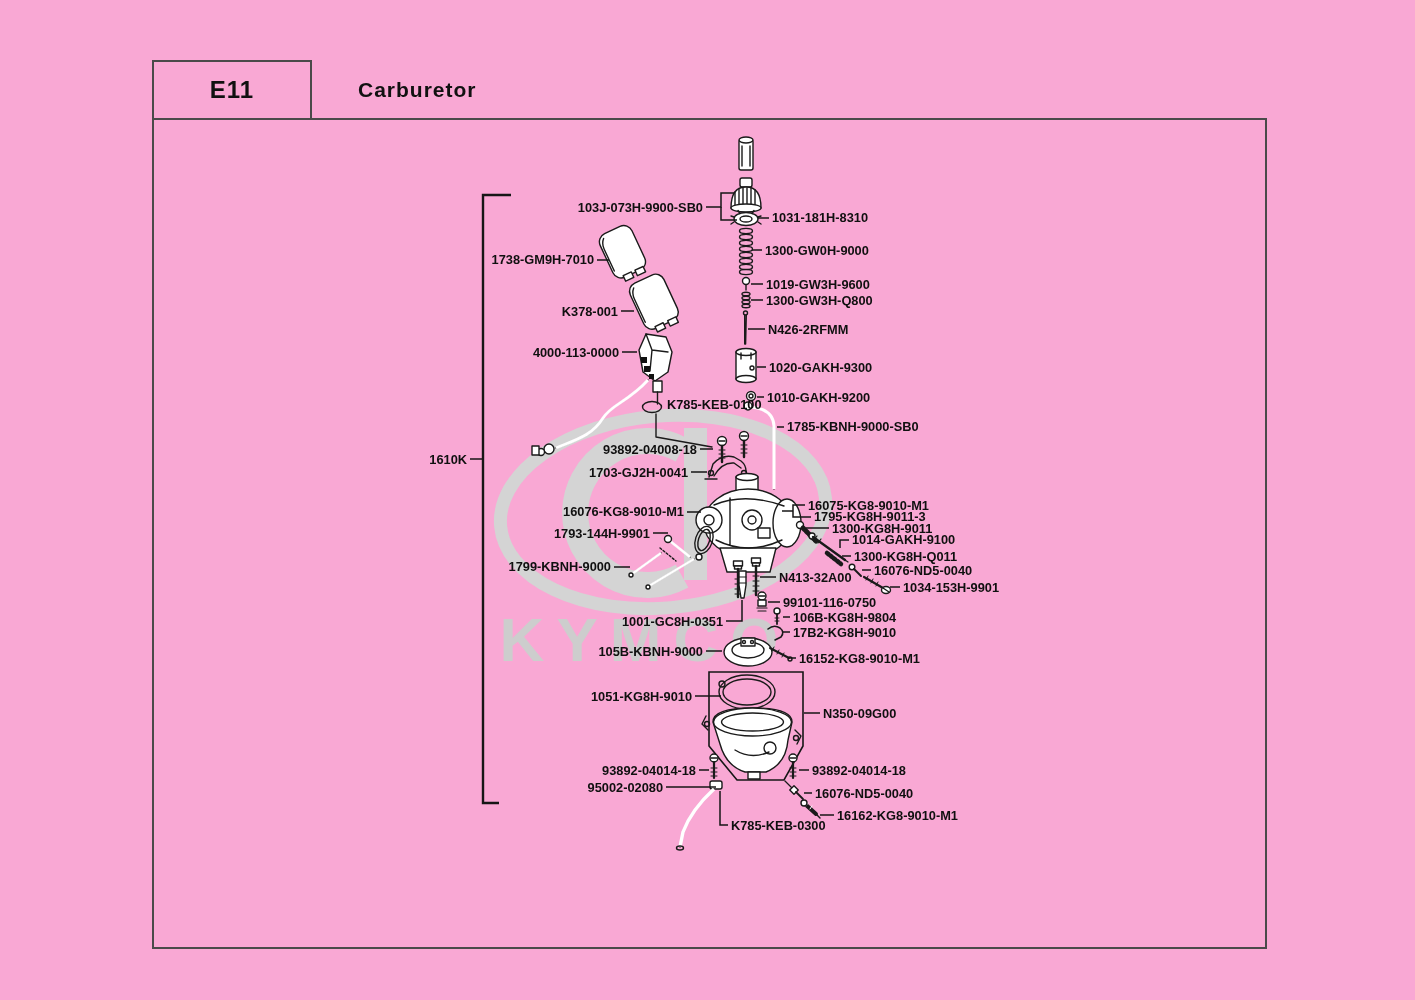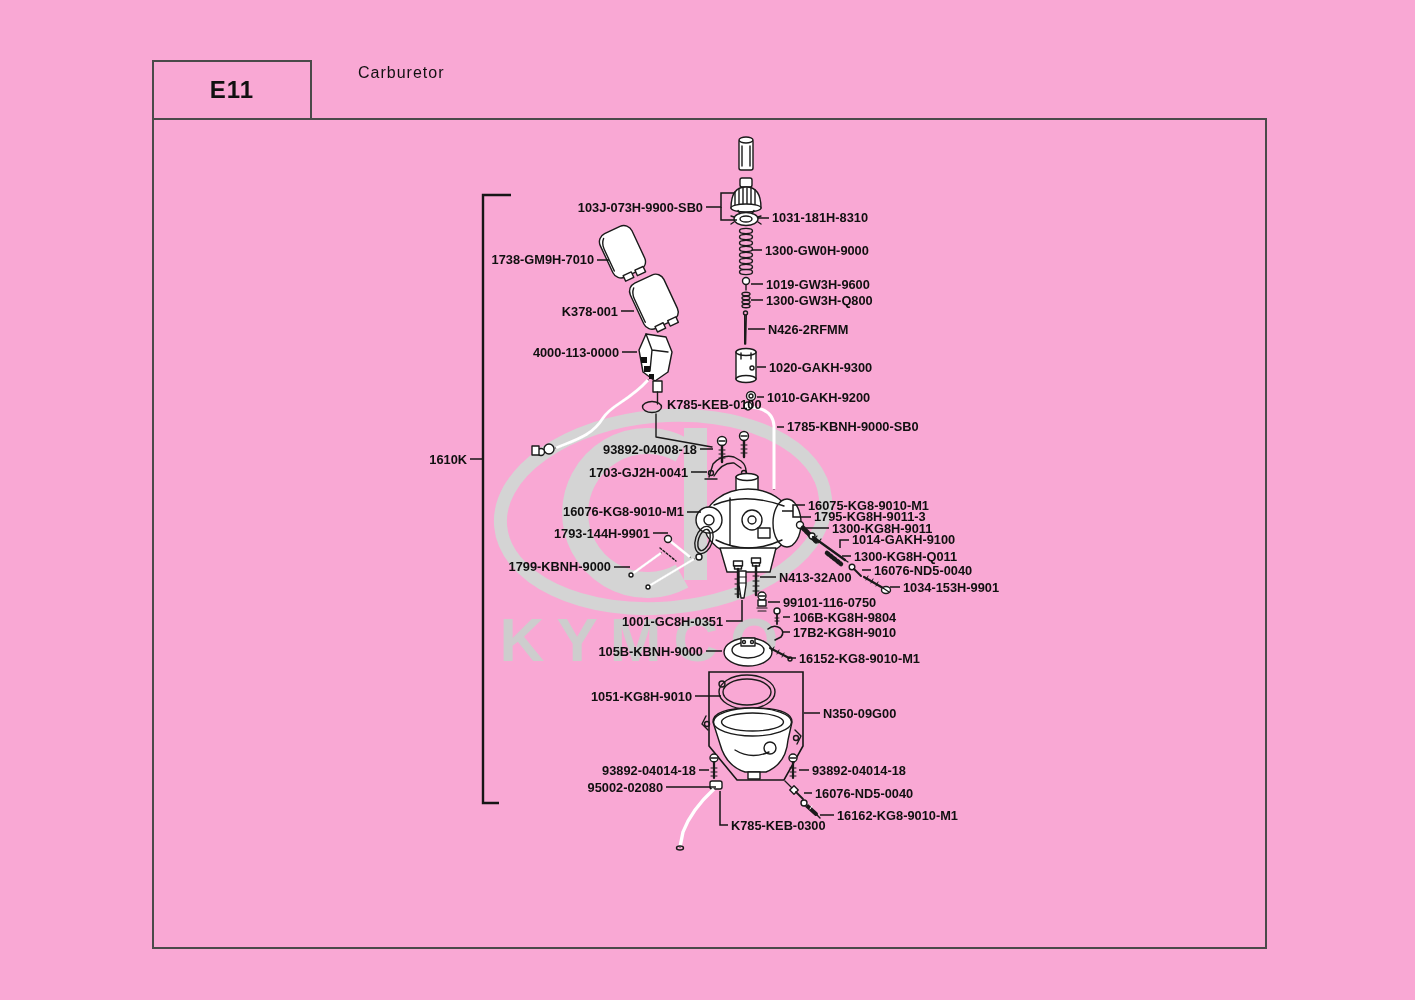--- a/index.html
+++ b/index.html
@@ -1,21 +1,21 @@
 <!DOCTYPE html>
 <html><head>
 <meta charset="utf-8">
 <style>
   html,body{margin:0;padding:0;background:#fff;}
   .page{position:relative;width:1415px;height:1000px;background:#f9a8d4;overflow:hidden;
         font-family:"Liberation Sans",sans-serif;color:#111;}
   .header-box{position:absolute;left:152px;top:60px;width:156px;height:56px;
         border:2px solid #4a4a4a;display:flex;align-items:center;justify-content:center;}
   .header-box .code{font-size:24px;font-weight:bold;letter-spacing:1px;}
-  .page-title{position:absolute;left:358px;top:64px;font-size:16px;font-weight:normal;letter-spacing:1px;}
+  .page-title{position:absolute;left:358px;top:78px;font-size:21px;font-weight:bold;letter-spacing:1px;}
   .frame{position:absolute;left:152px;top:118px;width:1111px;height:827px;border:2px solid #4a4a4a;}
   .page-number{position:absolute;left:0;right:0;top:954px;text-align:center;
         font-size:19px;font-weight:bold;letter-spacing:2px;}
   svg.diagram{position:absolute;left:0;top:0;width:1415px;height:1000px;}
   .plbl{font-family:"Liberation Sans",sans-serif;font-weight:bold;font-size:12.8px;fill:#101010;}
   .leader{fill:none;stroke:#161616;stroke-width:1.5;}
   .art{stroke:#1a1a1a;fill:none;stroke-width:1.4;stroke-linecap:round;stroke-linejoin:round;}
   .artf{stroke:#1a1a1a;fill:#ffffff;stroke-width:1.4;stroke-linejoin:round;}
   .wm{fill:none;}
   .wmtxt{font-family:"Liberation Sans",sans-serif;font-weight:bold;font-size:62px;letter-spacing:12px;}

